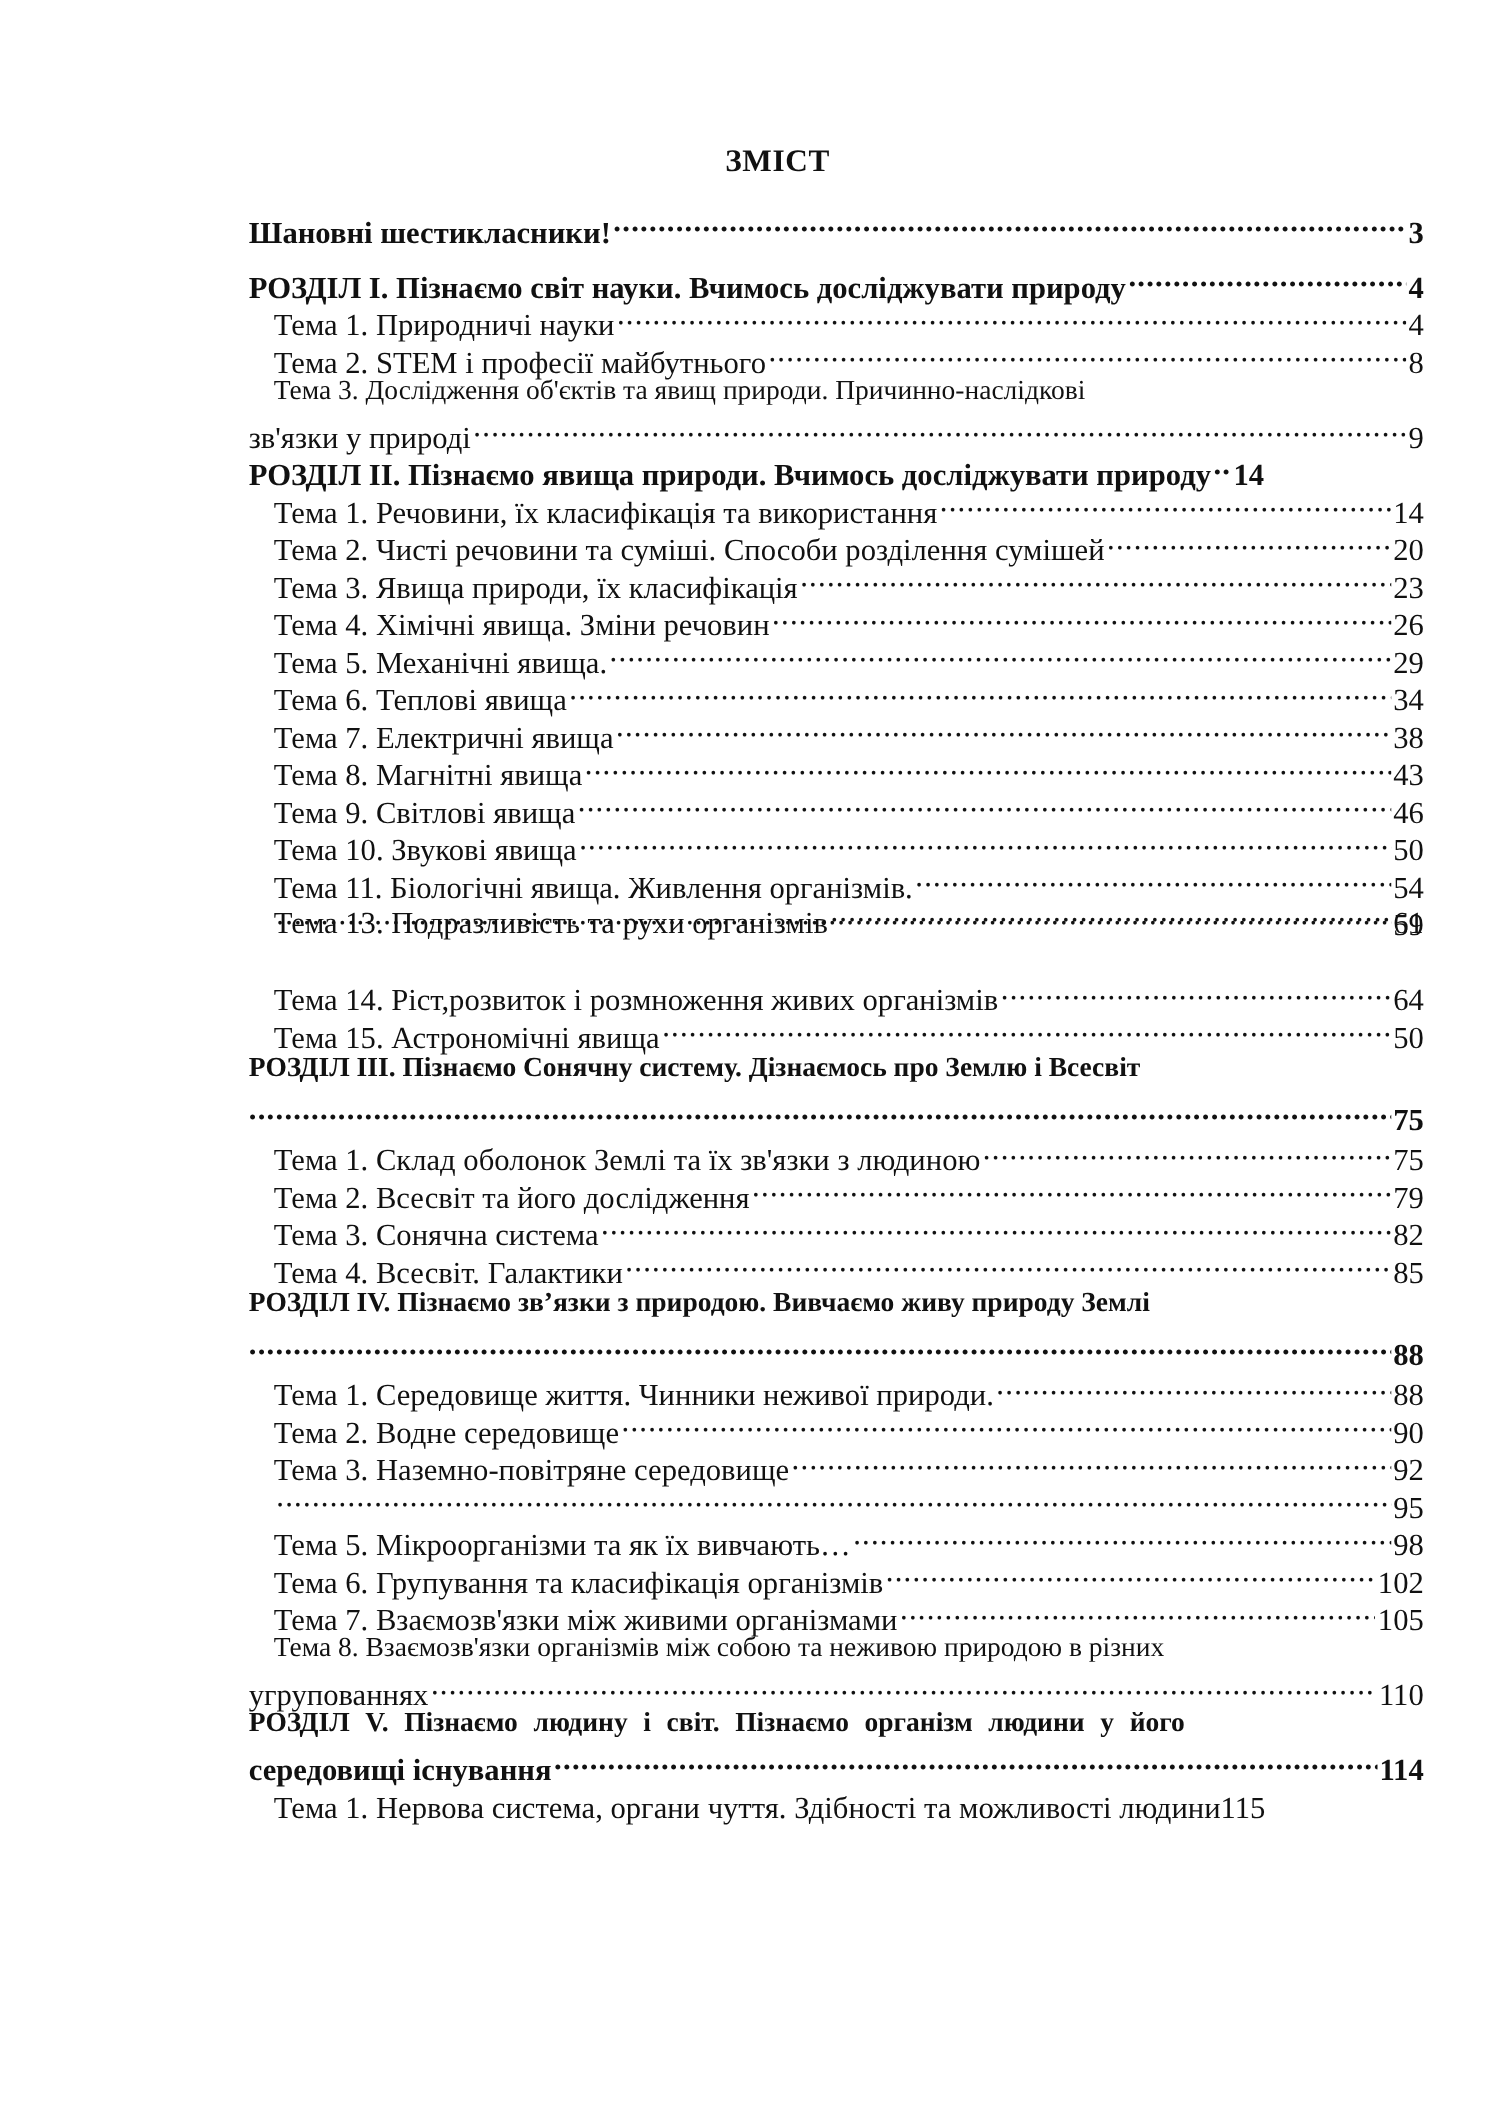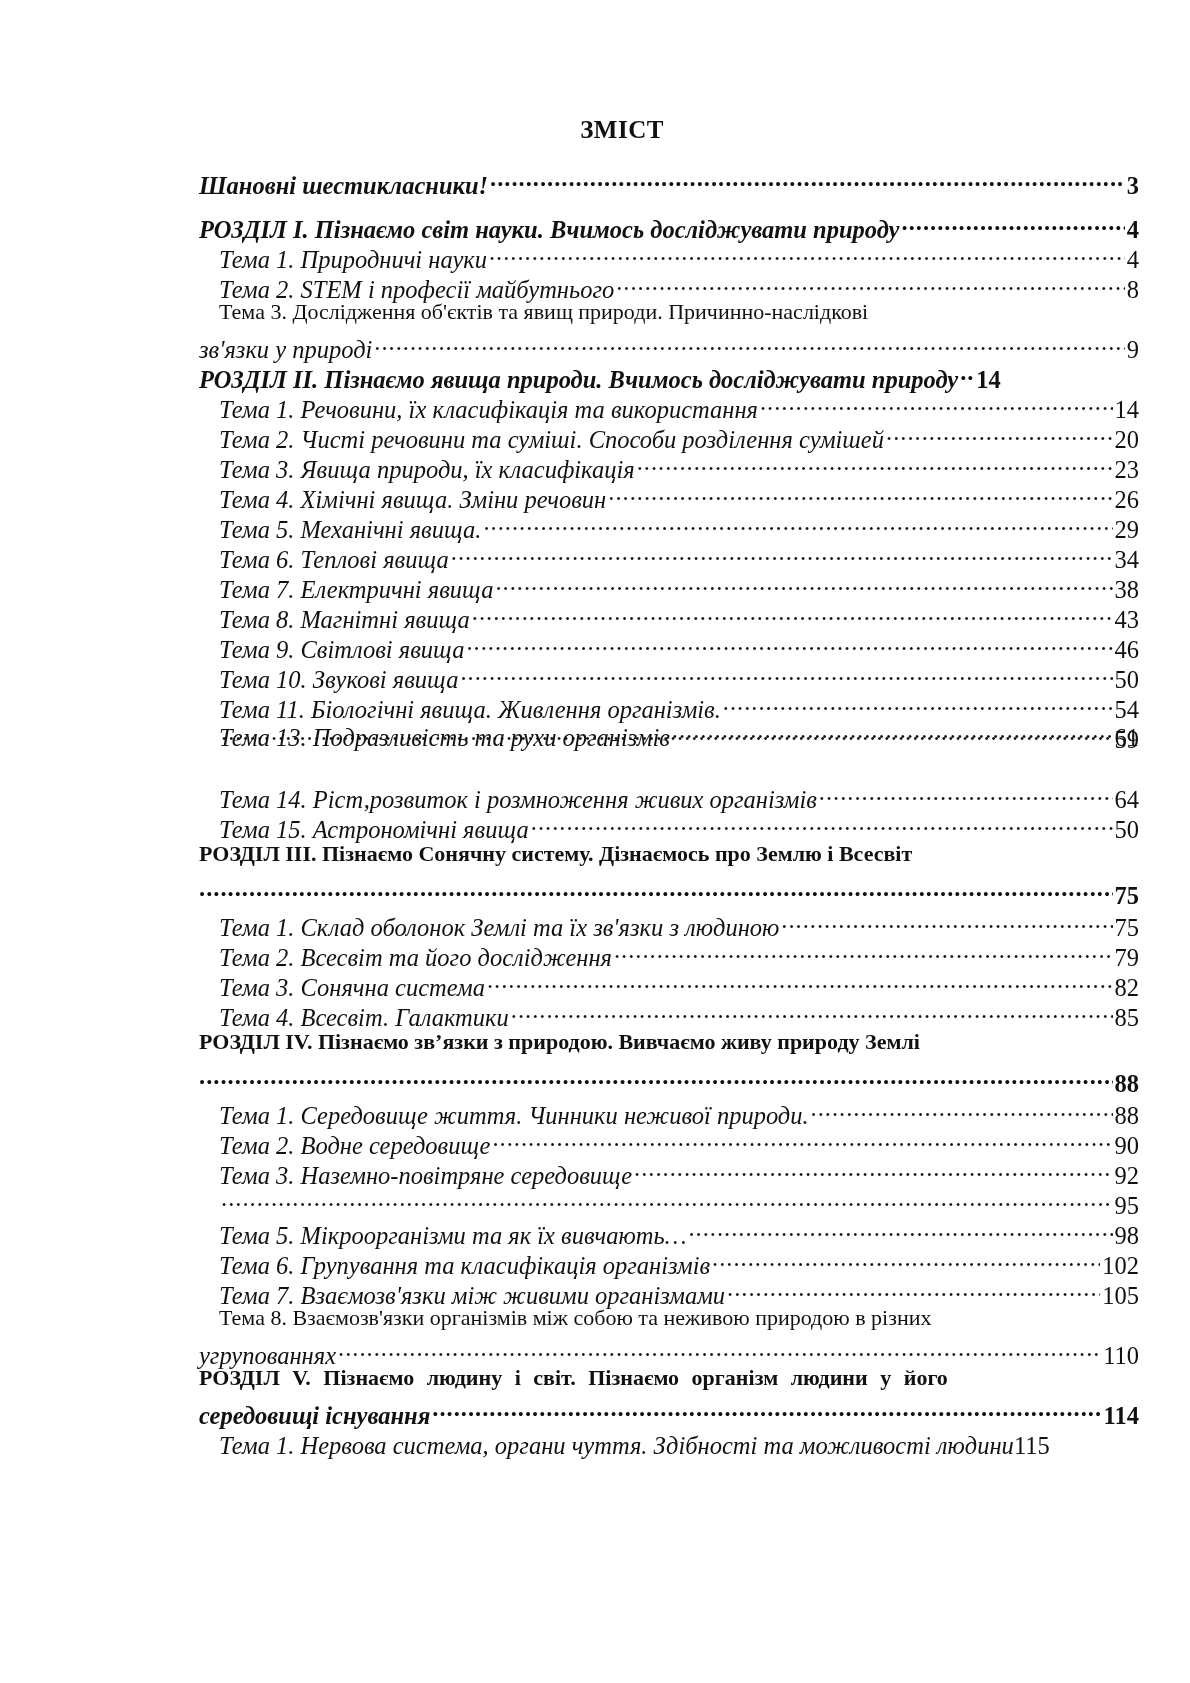--- a/index.html
+++ b/index.html
@@ -6,21 +6,21 @@
   body { width: 1190px; height: 1683px; position: relative; overflow: hidden;
          font-family: "Liberation Serif", serif; color: #111; }
   .page { position: absolute; left: 0; top: 0; width: 1004px; height: 1683px; margin-left: 27px; }
   .title { position: absolute; top: 116px; left: 0; width: 1190px; text-align: center;
            font-weight: bold; font-size: 25px; letter-spacing: 0.5px; }
   .toc { position: absolute; left: 172px; width: 940px; top: 0; }
   .row { position: absolute; left: 0; width: 940px; height: 32px; font-size: 24.5px; line-height: 32px;
          display: flex; align-items: baseline; white-space: nowrap; }
   .row.bold { font-weight: bold; }
   .row.topic { padding-left: 20px; width: 920px; }
-  .row .text { flex: 0 0 auto; font-style: italic; }
+  .row .text { flex: 0 0 auto; }
   .row .leader { flex: 1 1 auto; overflow: hidden; margin: 0 2px; position: relative; height: 32px; }
   .row .leader::before { content: "................................................................................................................................................................................................................................................................"; position: absolute; left: 0; top: 0; letter-spacing: 1px; font-weight: inherit; }
   .row .num { flex: 0 0 auto; }
   .line-only { position: absolute; left: 0; width: 940px; height: 32px; font-size: 22px; line-height: 32px; white-space: nowrap; }
   .line-only.topic { padding-left: 20px; }
   .line-only.bold { font-weight: bold; }
 </style>
 </head>
 <body>
 

